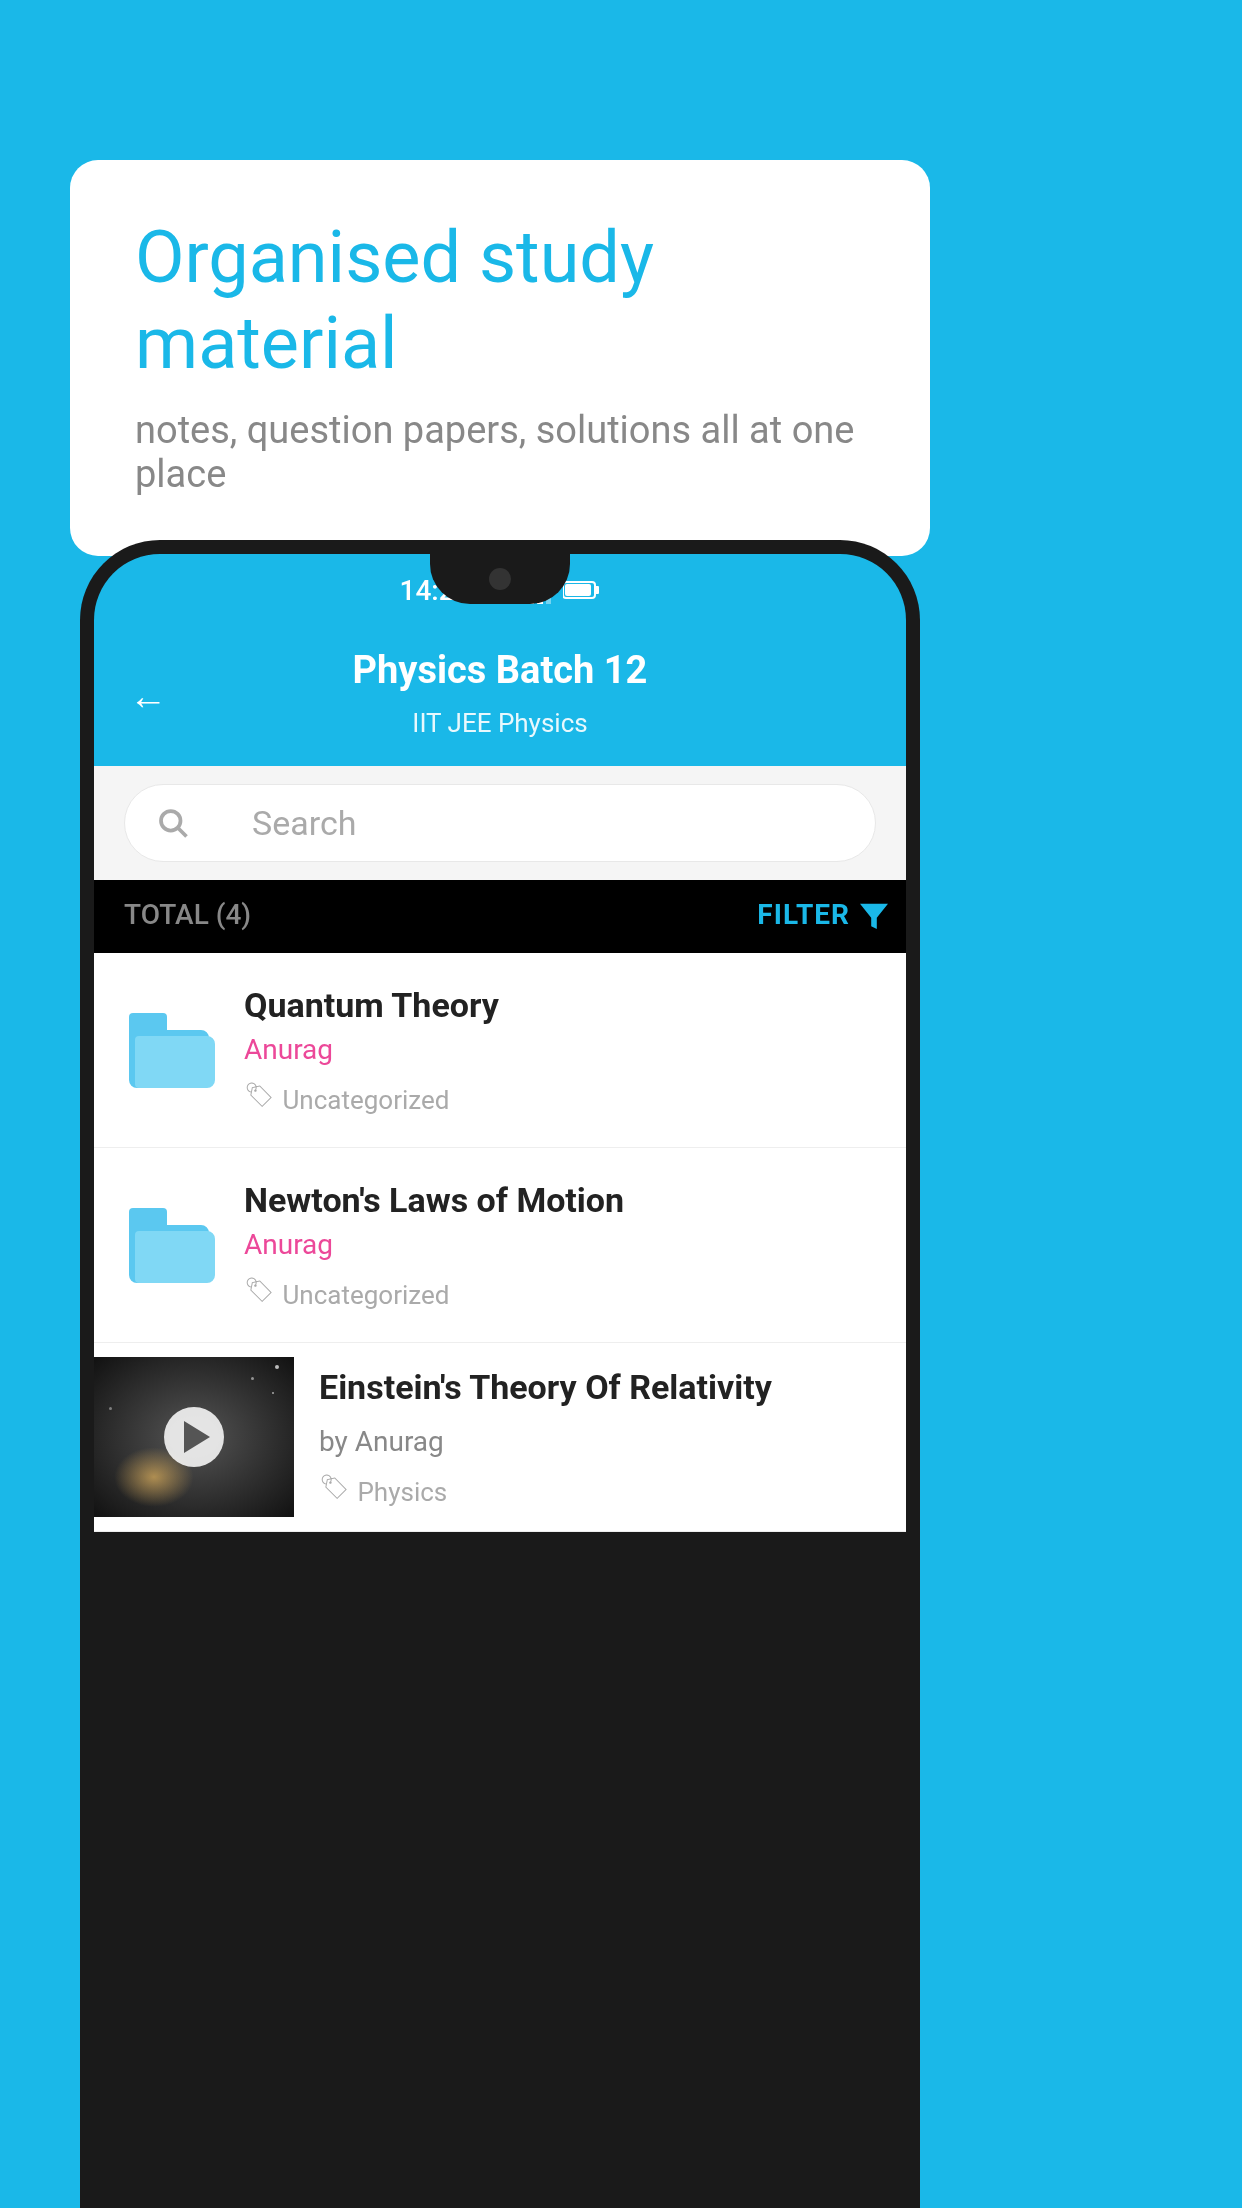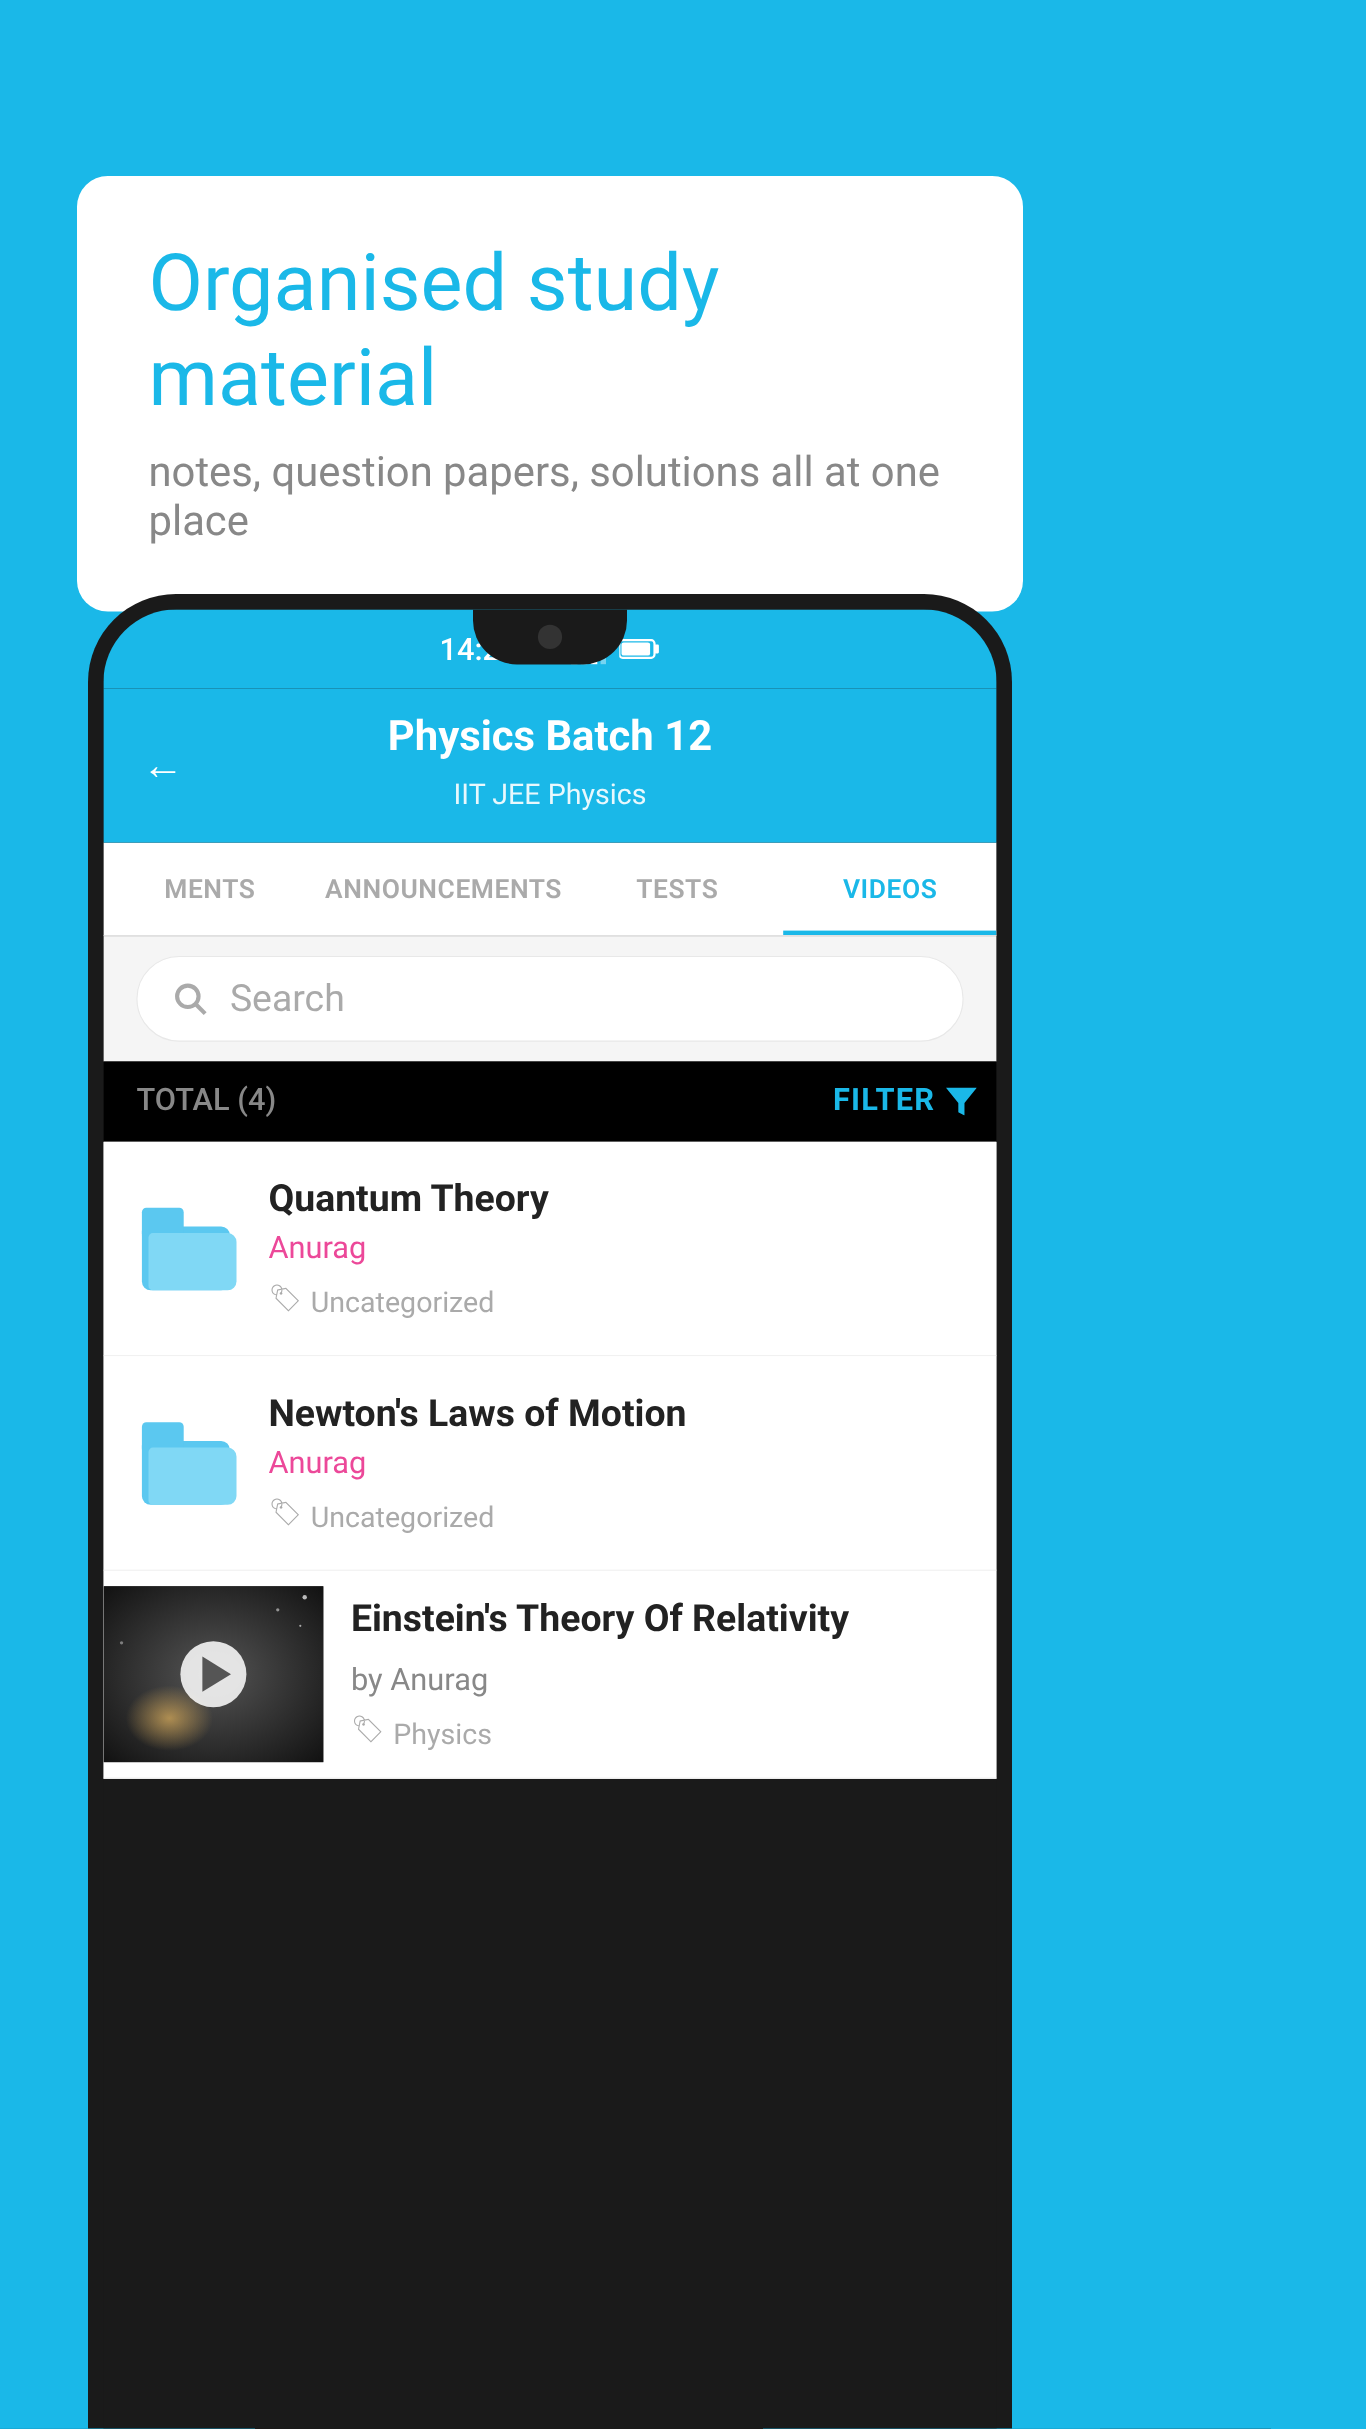--- a/index.html
+++ b/index.html
@@ -192,20 +192,21 @@
       padding: 18px 30px;
     }
 
     .search-input-wrap {
       background: white;
       border-radius: 40px;
       display: flex;
       align-items: center;
       padding: 18px 30px;
       border: 1px solid #e8e8e8;
+      gap: 43px;
     }
 
     .search-icon-svg {
       width: 36px;
       height: 36px;
       margin-right: 18px;
       color: #aaa;
     }
 
     .search-placeholder {
@@ -463,26 +464,20 @@
           </svg>
         </div>
       </div>
 
       <div class="app-header">
         <div class="back-arrow">←</div>
         <div class="header-title">Physics Batch 12</div>
         <div class="header-subtitle">IIT JEE   Physics</div>
       </div>
 
-      <div class="tabs">
-        <div class="tab">MENTS</div>
-        <div class="tab">ANNOUNCEMENTS</div>
-        <div class="tab">TESTS</div>
-        <div class="tab active">VIDEOS</div>
-      </div>
 
       <div class="search-bar">
         <div class="search-input-wrap">
           <svg class="search-icon-svg" viewBox="0 0 24 24" fill="none" stroke="#aaa" stroke-width="2.5">
             <circle cx="10.5" cy="10.5" r="6.5"></circle>
             <line x1="15.5" y1="15.5" x2="21" y2="21"></line>
           </svg>
           <span class="search-placeholder">Search</span>
         </div>
       </div>

